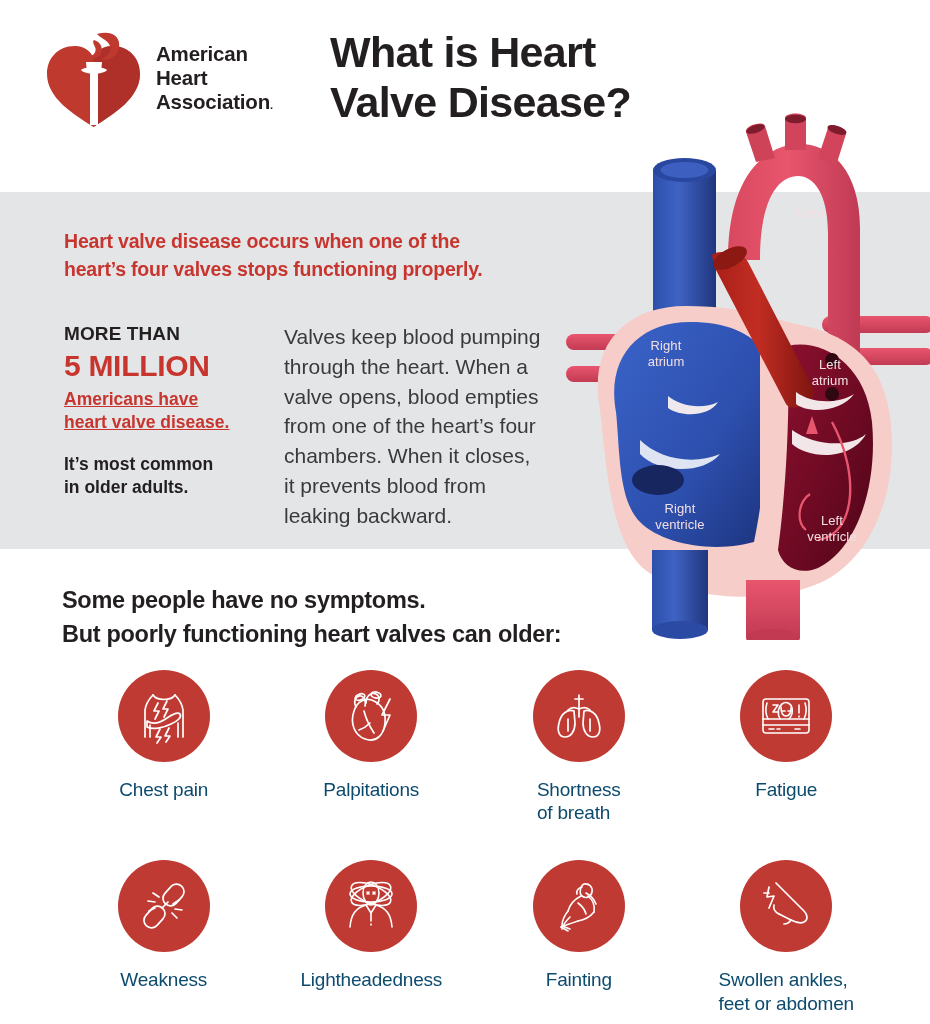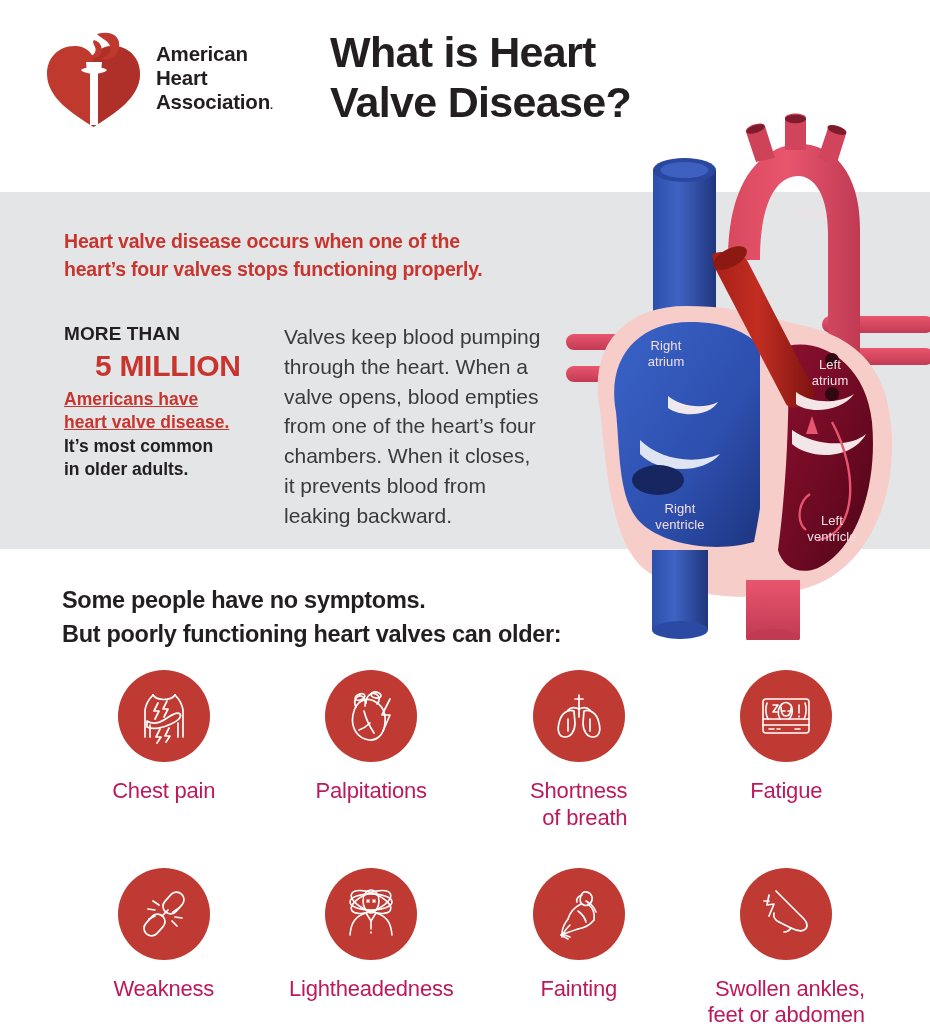--- a/index.html
+++ b/index.html
@@ -38,23 +38,23 @@
   #gray-panel { position: absolute; left: 0; top: 192px; width: 930px; height: 357px; background: #e4e5e7; }
 
   #lede {
     position: absolute; left: 64px; top: 228px; width: 500px;
     font-weight: bold; font-size: 19.5px; line-height: 1.42;
     color: #c8352f; letter-spacing: -0.2px;
   }
 
   #stat-block { position: absolute; left: 64px; top: 322px; width: 200px; }
   #stat-more-than { font-weight: bold; font-size: 19px; line-height: 1.3; color: #231f20; letter-spacing: 0.1px; }
-  #stat-number { font-weight: bold; font-size: 30px; line-height: 1.22; color: #c8352f; letter-spacing: -0.3px; margin-top: 1px; margin-left: 31px; }
+  #stat-number { font-weight: bold; font-size: 30px; line-height: 1.22; color: #c8352f; letter-spacing: -0.3px; margin-top: 1px; }
   #stat-red-line { font-weight: bold; font-size: 17.5px; line-height: 1.29; color: #c8352f; margin-top: 4px; text-decoration: underline; }
-  #stat-dark-line { font-weight: bold; font-size: 17.5px; line-height: 1.29; color: #231f20; margin-top: 2px; }
+  #stat-dark-line { font-weight: bold; font-size: 17.5px; line-height: 1.29; color: #231f20; margin-top: 20px; }
 
   #body-para {
     position: absolute; left: 284px; top: 322px; width: 262px;
     font-size: 21px; line-height: 1.42; color: #3a3a3c;
   }
 
   
   #heart-figure { position: absolute; left: 560px; top: 110px; width: 380px; height: 530px; }
   #heart-figure svg { display: block; }
   .heart-label {
@@ -78,22 +78,22 @@
     position: absolute; left: 60px; top: 670px; width: 830px;
     display: grid; grid-template-columns: repeat(4, 1fr); row-gap: 36px;
   }
   .symptom-cell { display: flex; flex-direction: column; align-items: center; }
   .symptom-badge {
     width: 92px; height: 92px; border-radius: 50%;
     background: #bf3a33; display: flex; align-items: center; justify-content: center;
   }
   .symptom-badge svg { display: block; }
   .symptom-label {
-    margin-top: 16px; text-align: right;
-    font-size: 22px; line-height: 1.22; color: #be185d; letter-spacing: -0.2px;
+    margin-top: 16px; text-align: left;
+    font-size: 19px; line-height: 1.22; color: #0c4a6e; letter-spacing: -0.2px;
   }
 </style>
 </head>
 <body>
 
 <div id="page">
 
   <div id="header">
 
     <div id="logo-block">

